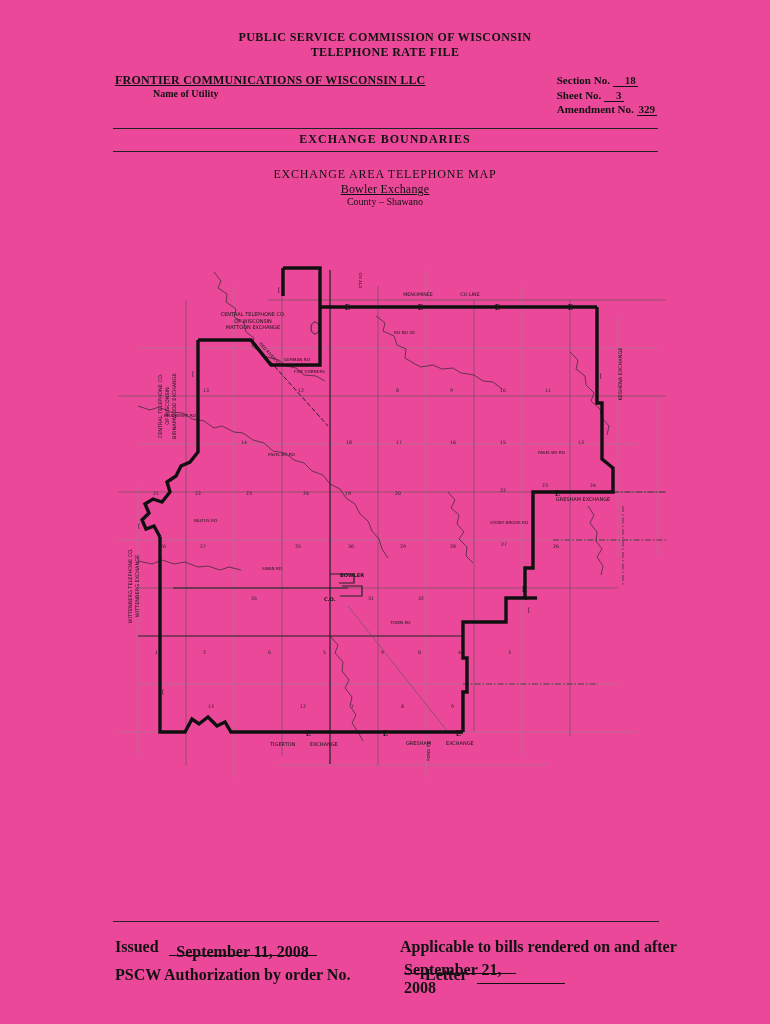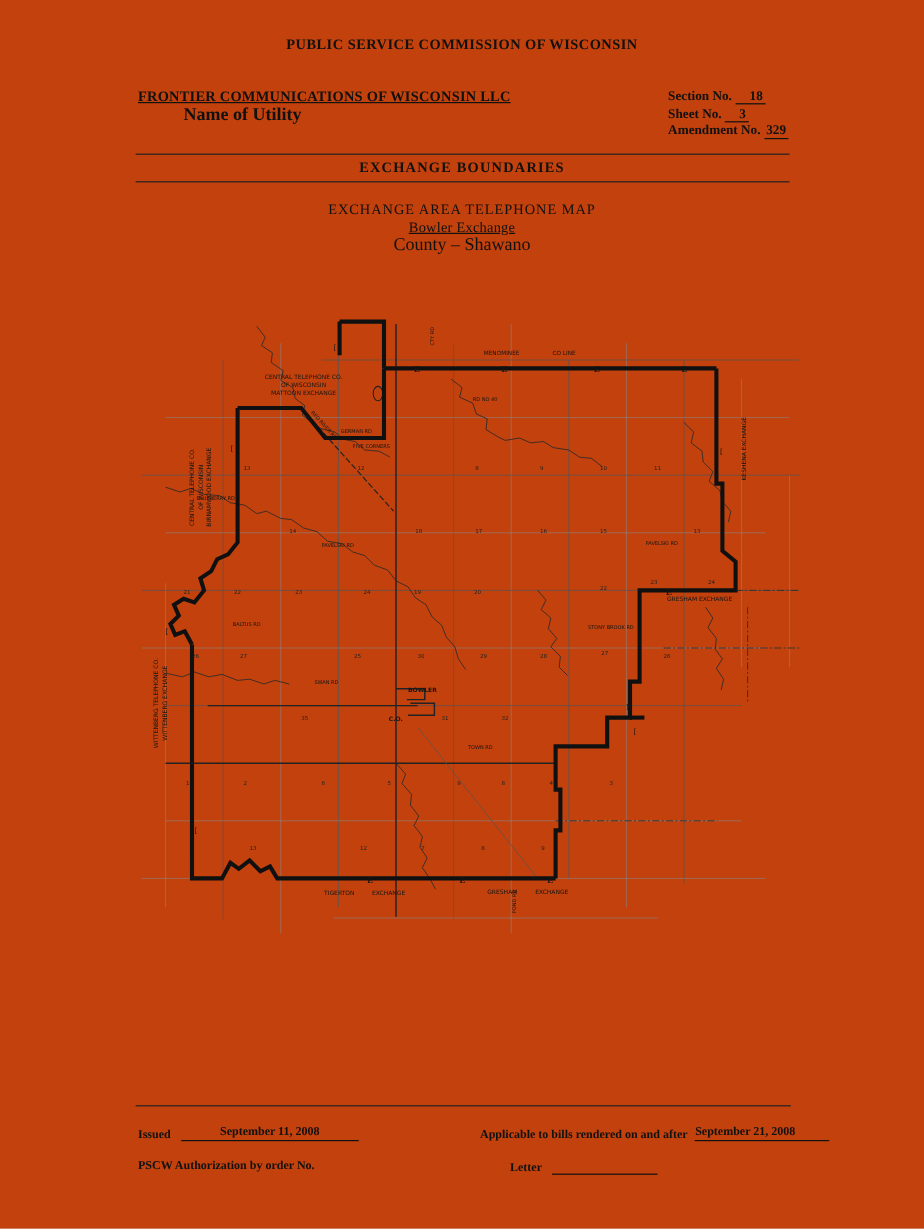--- a/index.html
+++ b/index.html
@@ -1,52 +1,53 @@
 <!DOCTYPE html>
 <html><head>
 <meta charset="utf-8">
 <style>
   html,body{margin:0;padding:0;background:#e8e8e8;}
   .page{
-    position:relative;width:770px;height:1024px;background:#c2410c;
+    position:relative;width:770px;height:1024px;background:#ec4899;
     font-family:"Liberation Serif",serif;color:#111;overflow:hidden;
     margin:0 auto;
   }
   .abs{position:absolute;}
   .ctr{text-align:center;width:770px;left:0;}
   .b{font-weight:bold;}
   .t11{font-size:12px;letter-spacing:.4px;}
   .t10{font-size:12px;letter-spacing:.2px;}
-  .t9{font-size:15px;}
+  .t9{font-size:10px;}
   .rule{position:absolute;left:113px;width:545px;border-top:1.2px solid #222;}
   .u{text-decoration:underline;}
   .blank{display:inline-block;border-bottom:1.4px solid #111;height:12px;vertical-align:bottom;}
   .rightcol{position:absolute;right:113px;text-align:left;font-weight:bold;font-size:11px;line-height:14.5px;}
   .val{border-bottom:1.5px solid #111;padding:0 2px;}
   .padl{padding-left:12px;}
   
   #map-svg{position:absolute;left:118px;top:256px;}
   #map-svg .g{stroke:#555;stroke-width:.6;fill:none;}
   #map-svg .g2{stroke:#888;stroke-width:.5;fill:none;}
   #map-svg .road{stroke:#222;stroke-width:1.2;fill:none;}
   #map-svg .bnd{stroke:#101010;stroke-width:3.4;fill:none;stroke-linejoin:miter;}
   #map-svg .stream{stroke:#2a2a2a;stroke-width:.7;fill:none;stroke-linejoin:round;}
   #map-svg .dd{stroke:#333;stroke-width:.8;fill:none;stroke-dasharray:6 2 1.5 2;}
   #map-svg .rr{stroke:#222;stroke-width:1;fill:none;stroke-dasharray:5 2;}
   #map-svg text{font-family:"DejaVu Sans",sans-serif;fill:#161616;}
   #map-svg .emark{font-family:"Liberation Serif",serif;font-weight:bold;}
   #map-svg .num{fill:#222;}
-  .footer-row{position:absolute;font-weight:bold;font-size:10px;}
+  .footer-row{position:absolute;font-weight:bold;font-size:16px;}
 </style>
 </head>
 <body>
 
 <div class="page">
 
   <div class="abs ctr b t11" style="top:30px;">PUBLIC SERVICE COMMISSION OF WISCONSIN</div>
+  <div class="abs ctr b t11" style="top:45px;">TELEPHONE RATE FILE</div>
 
   <div class="abs b t10 u" style="left:115px;top:73px;">FRONTIER COMMUNICATIONS OF WISCONSIN LLC</div>
   <div class="abs b t9" style="left:153px;top:88px;">Name of Utility</div>
 
   <div class="rightcol" style="top:73px;">
     <div><span>Section No.</span>&nbsp;<span class="val padl">18</span></div>
     <div><span>Sheet No.</span>&nbsp;<span class="val padl">3</span></div>
     <div><span>Amendment No.</span>&nbsp;<span class="val">329</span></div>
   </div>
 

